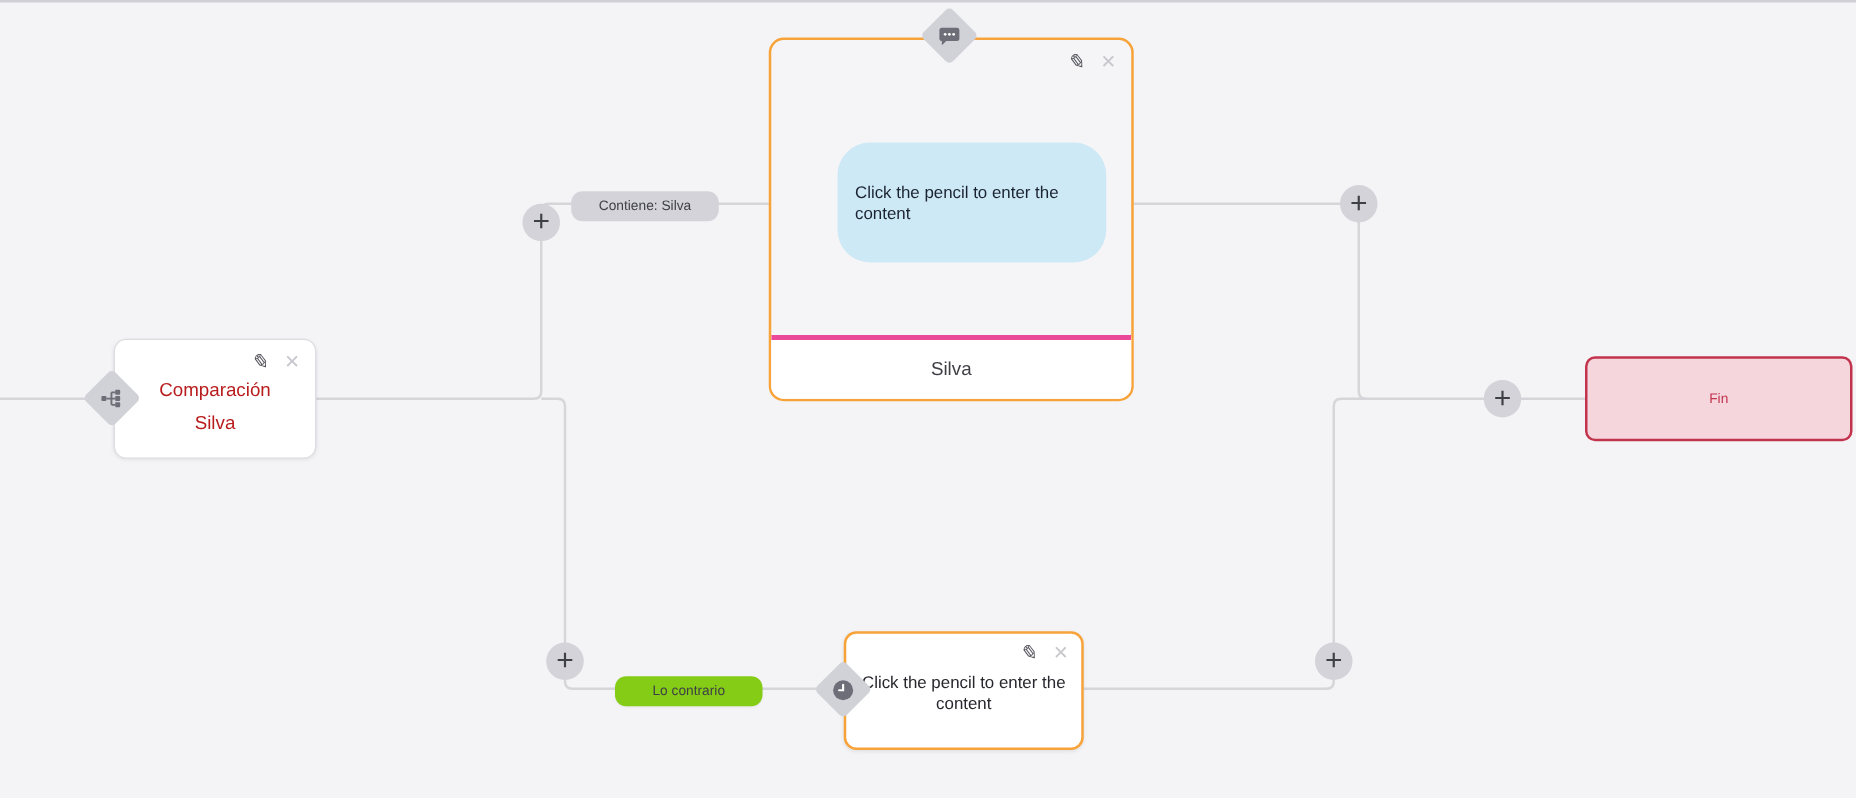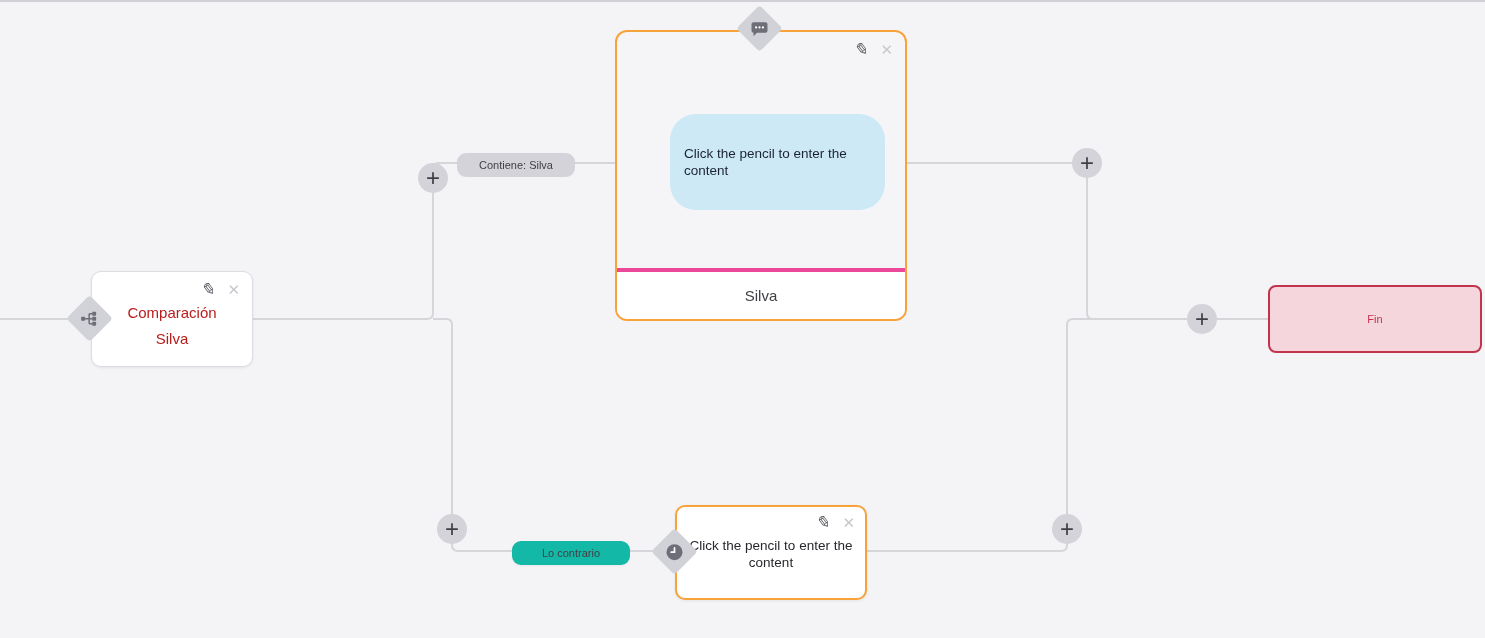--- a/index.html
+++ b/index.html
@@ -53,21 +53,21 @@
   .plus{position:absolute;width:30px;height:30px;border-radius:50%;background:#d3d3d9;z-index:3;
     display:flex;align-items:center;justify-content:center;font-size:24px;font-weight:300;color:#3f3f46;
     line-height:1;cursor:pointer;user-select:none;}
   .p1{left:418px;top:163px;} .p2{left:437px;top:514px;} .p3{left:1072px;top:148px;}
   .p4{left:1052px;top:514px;} .p5{left:1187px;top:304px;}
 
   
   .pill{position:absolute;height:20px;border-radius:9px;display:flex;align-items:center;justify-content:center;
     font-size:11px;color:#3f3f46;z-index:3;padding:12px 14px;box-sizing:border-box;cursor:pointer;}
   .pill-gray{left:457px;top:153px;width:118px;background:#d3d3d9;}
-  .pill-white{left:512px;top:541px;width:118px;background:#14b8a6;box-shadow:0 1px 2px rgba(0,0,0,.05);}
+  .pill-white{left:492px;top:541px;width:118px;background:#84cc16;box-shadow:0 1px 2px rgba(0,0,0,.05);}
 </style>
 </head>
 <body>
 
 <div class="canvas">
   <div class="top-border"></div>
 
   <svg class="edges" width="1485" height="638">
     <path d="M 0 319 H 72"></path>
     <path d="M 253 319 H 427 Q 433 319 433 313 V 169 Q 433 163 439 163 H 615"></path>

